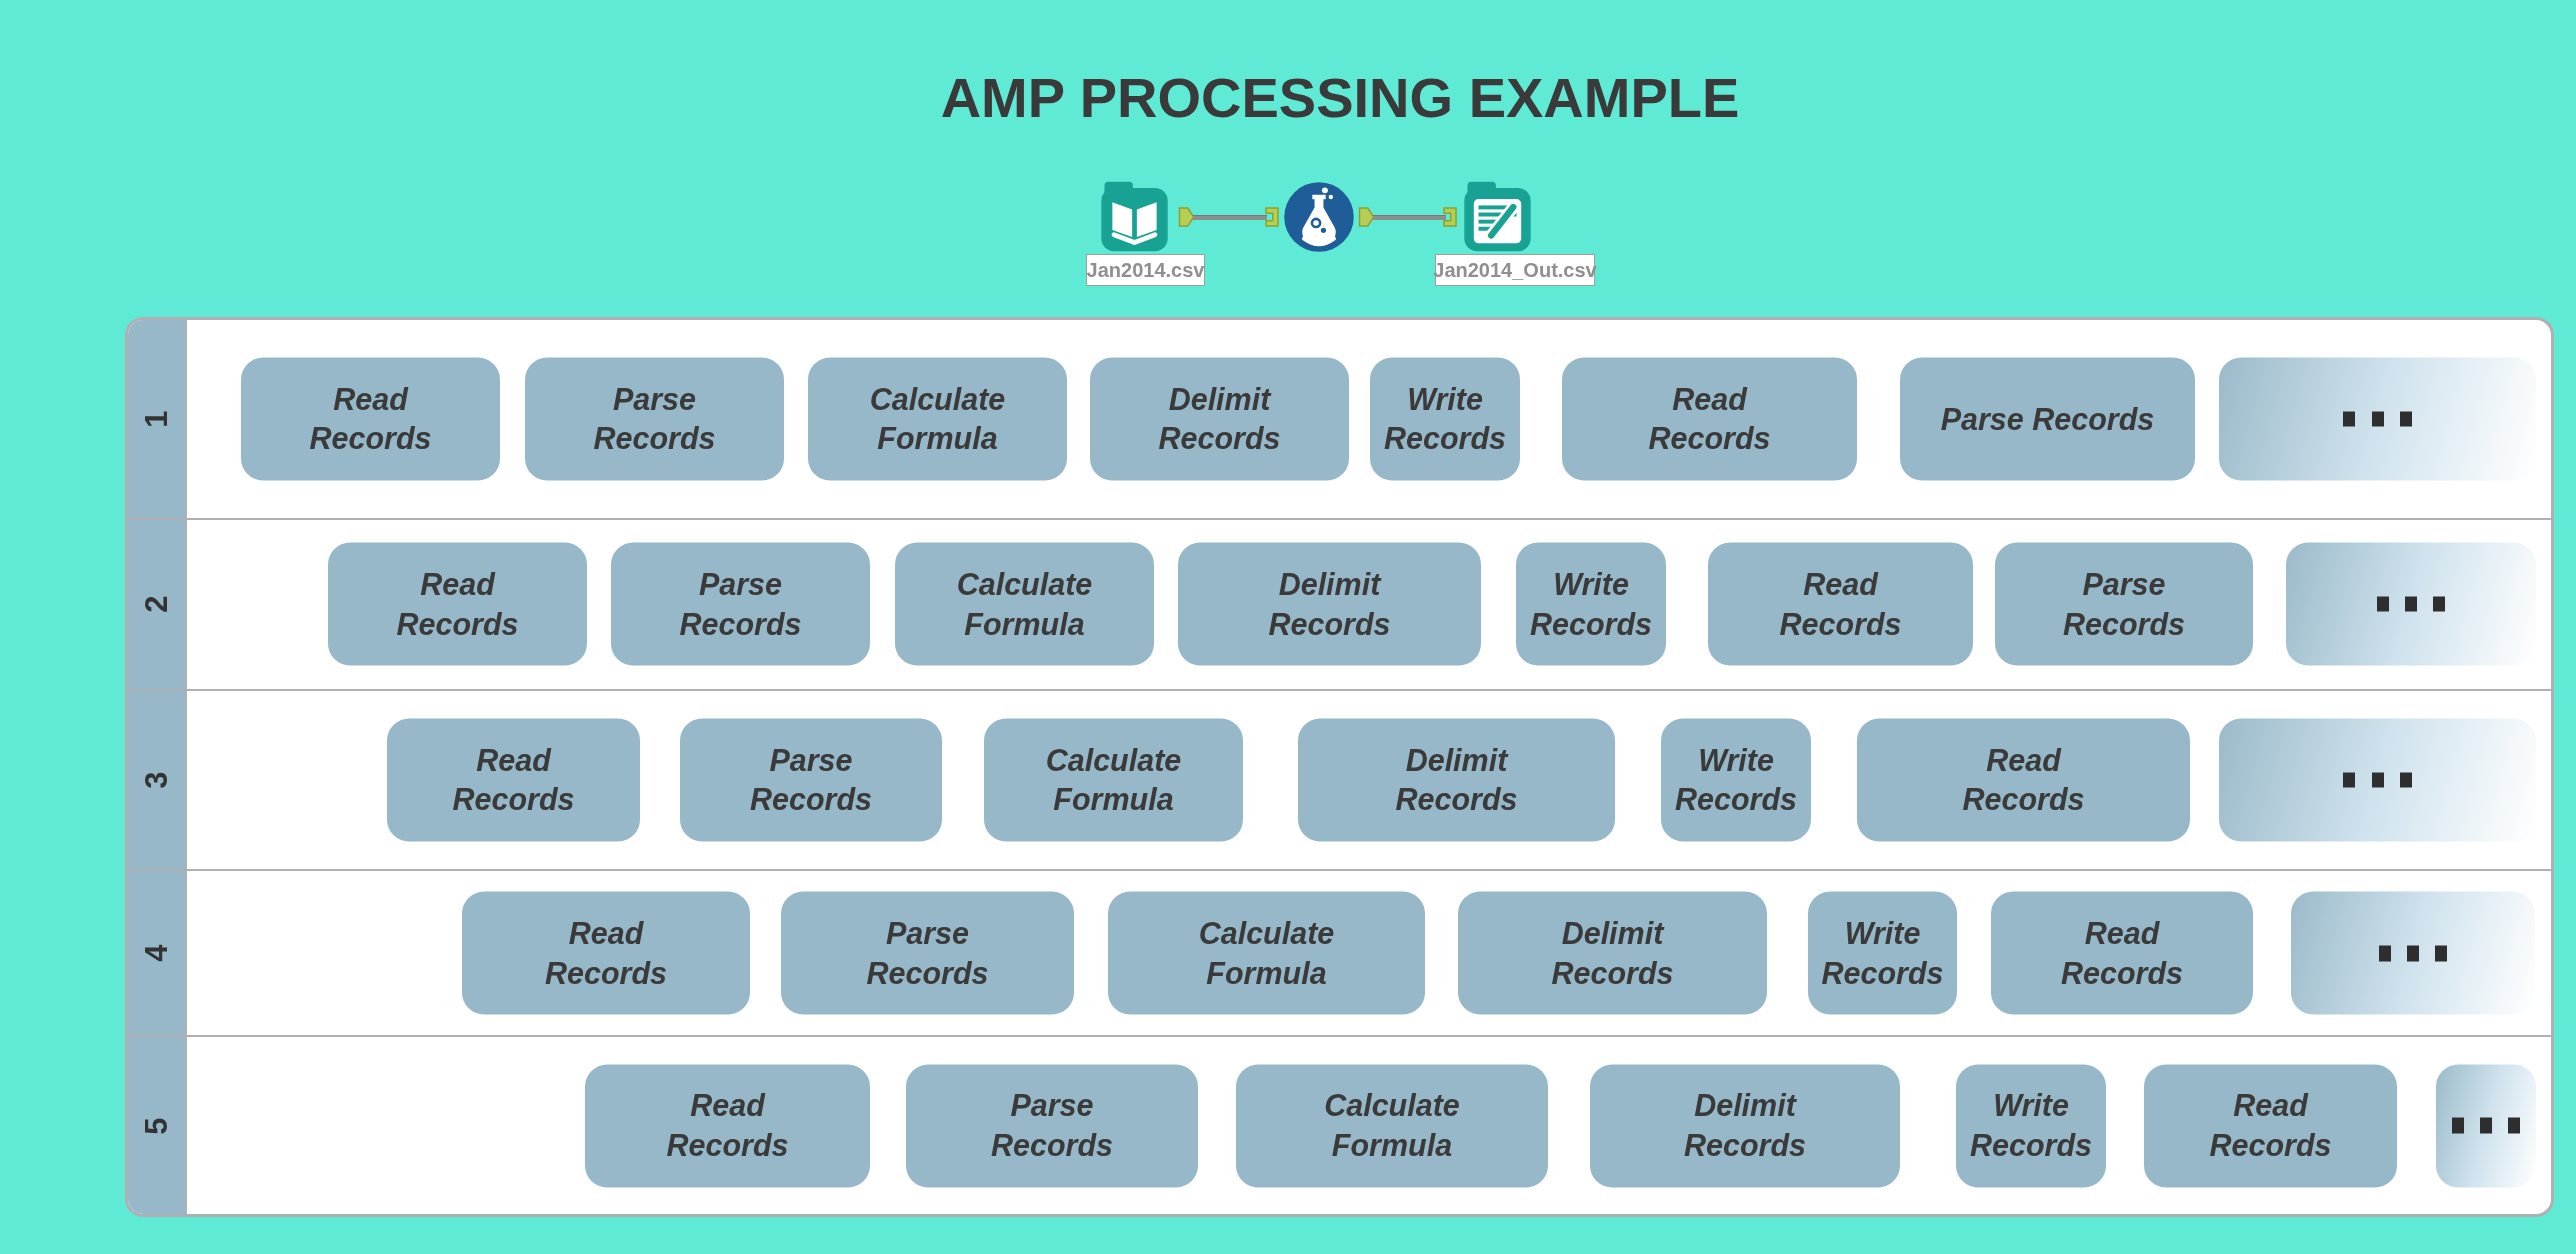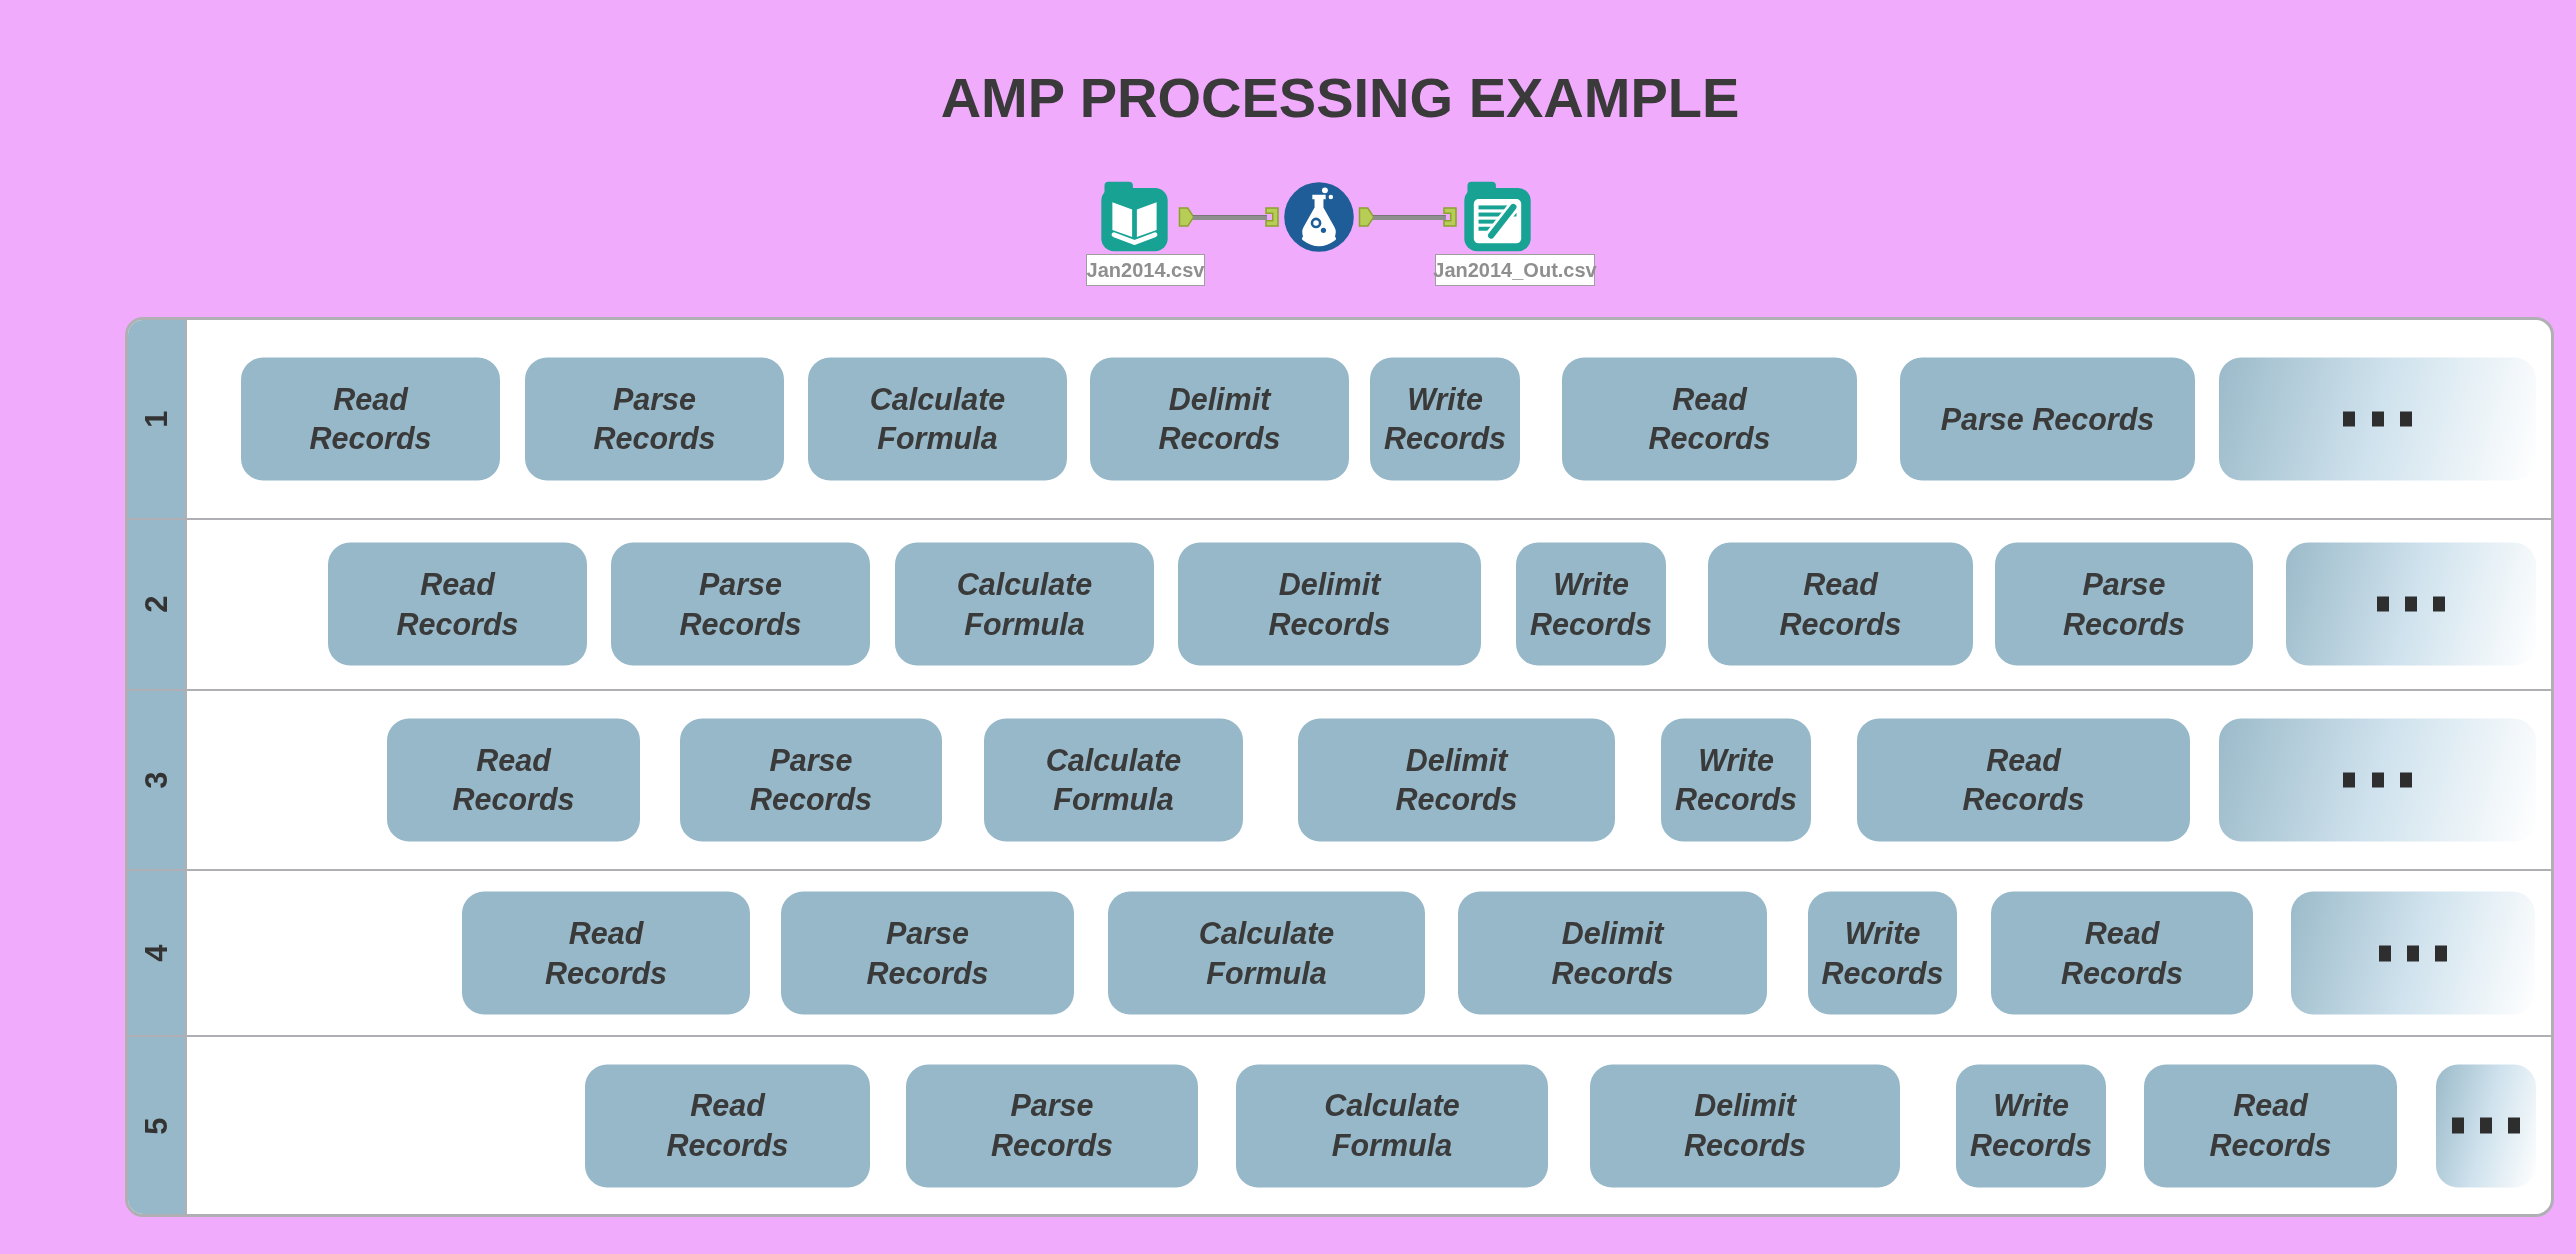--- a/index.html
+++ b/index.html
@@ -1,17 +1,17 @@
 <!DOCTYPE html>
 <html style="font-size:12px"><head>
 <meta charset="utf-8">
 <style>
   html,body{margin:0;padding:0;background:#ffffff;}
   .canvas{
-    position:relative;width:2576px;height:1254px;background:#f0abfc;overflow:hidden;
+    position:relative;width:2576px;height:1254px;background:#5eead4;overflow:hidden;
     font-family:"Liberation Sans", sans-serif;
   }
   
   .page-title{
     position:absolute;left:52px;top:65px;width:2576px;text-align:center;
     font-size:56px;font-weight:bold;color:#3a3a3a;letter-spacing:0px;
   }
   
   .wf{position:absolute;}
   .tool-icon{position:absolute;width:79px;height:79px;}

